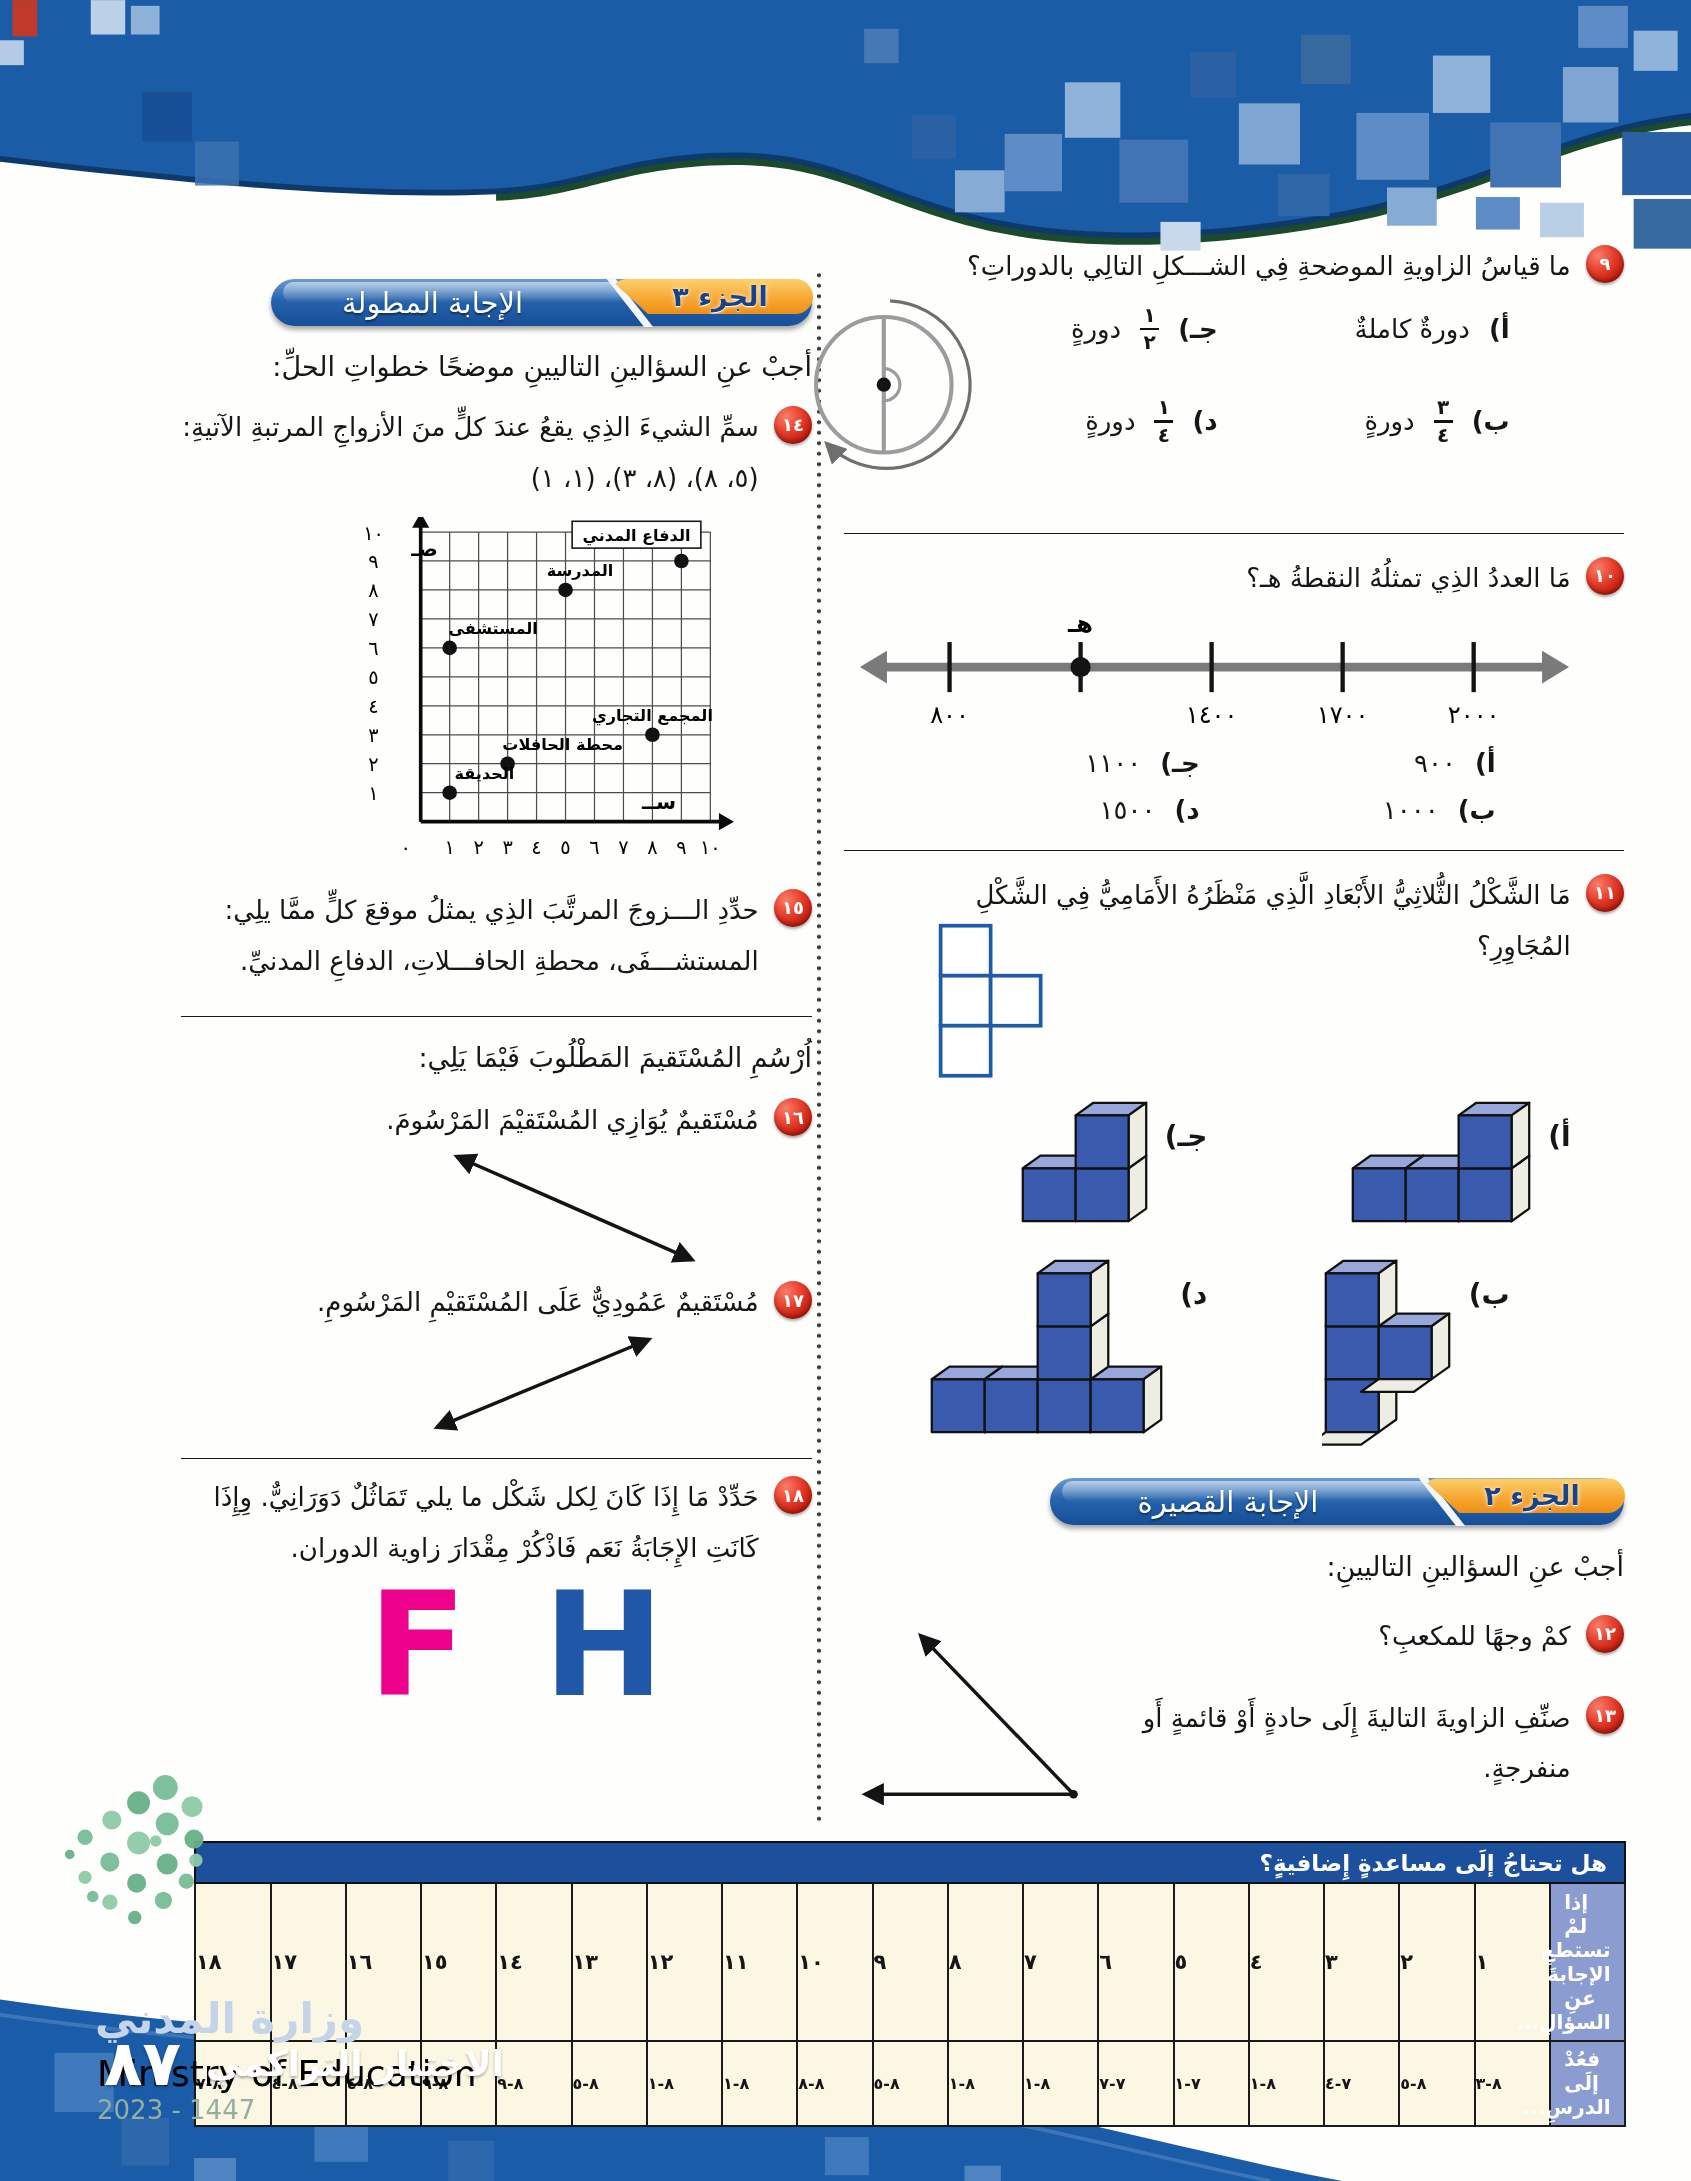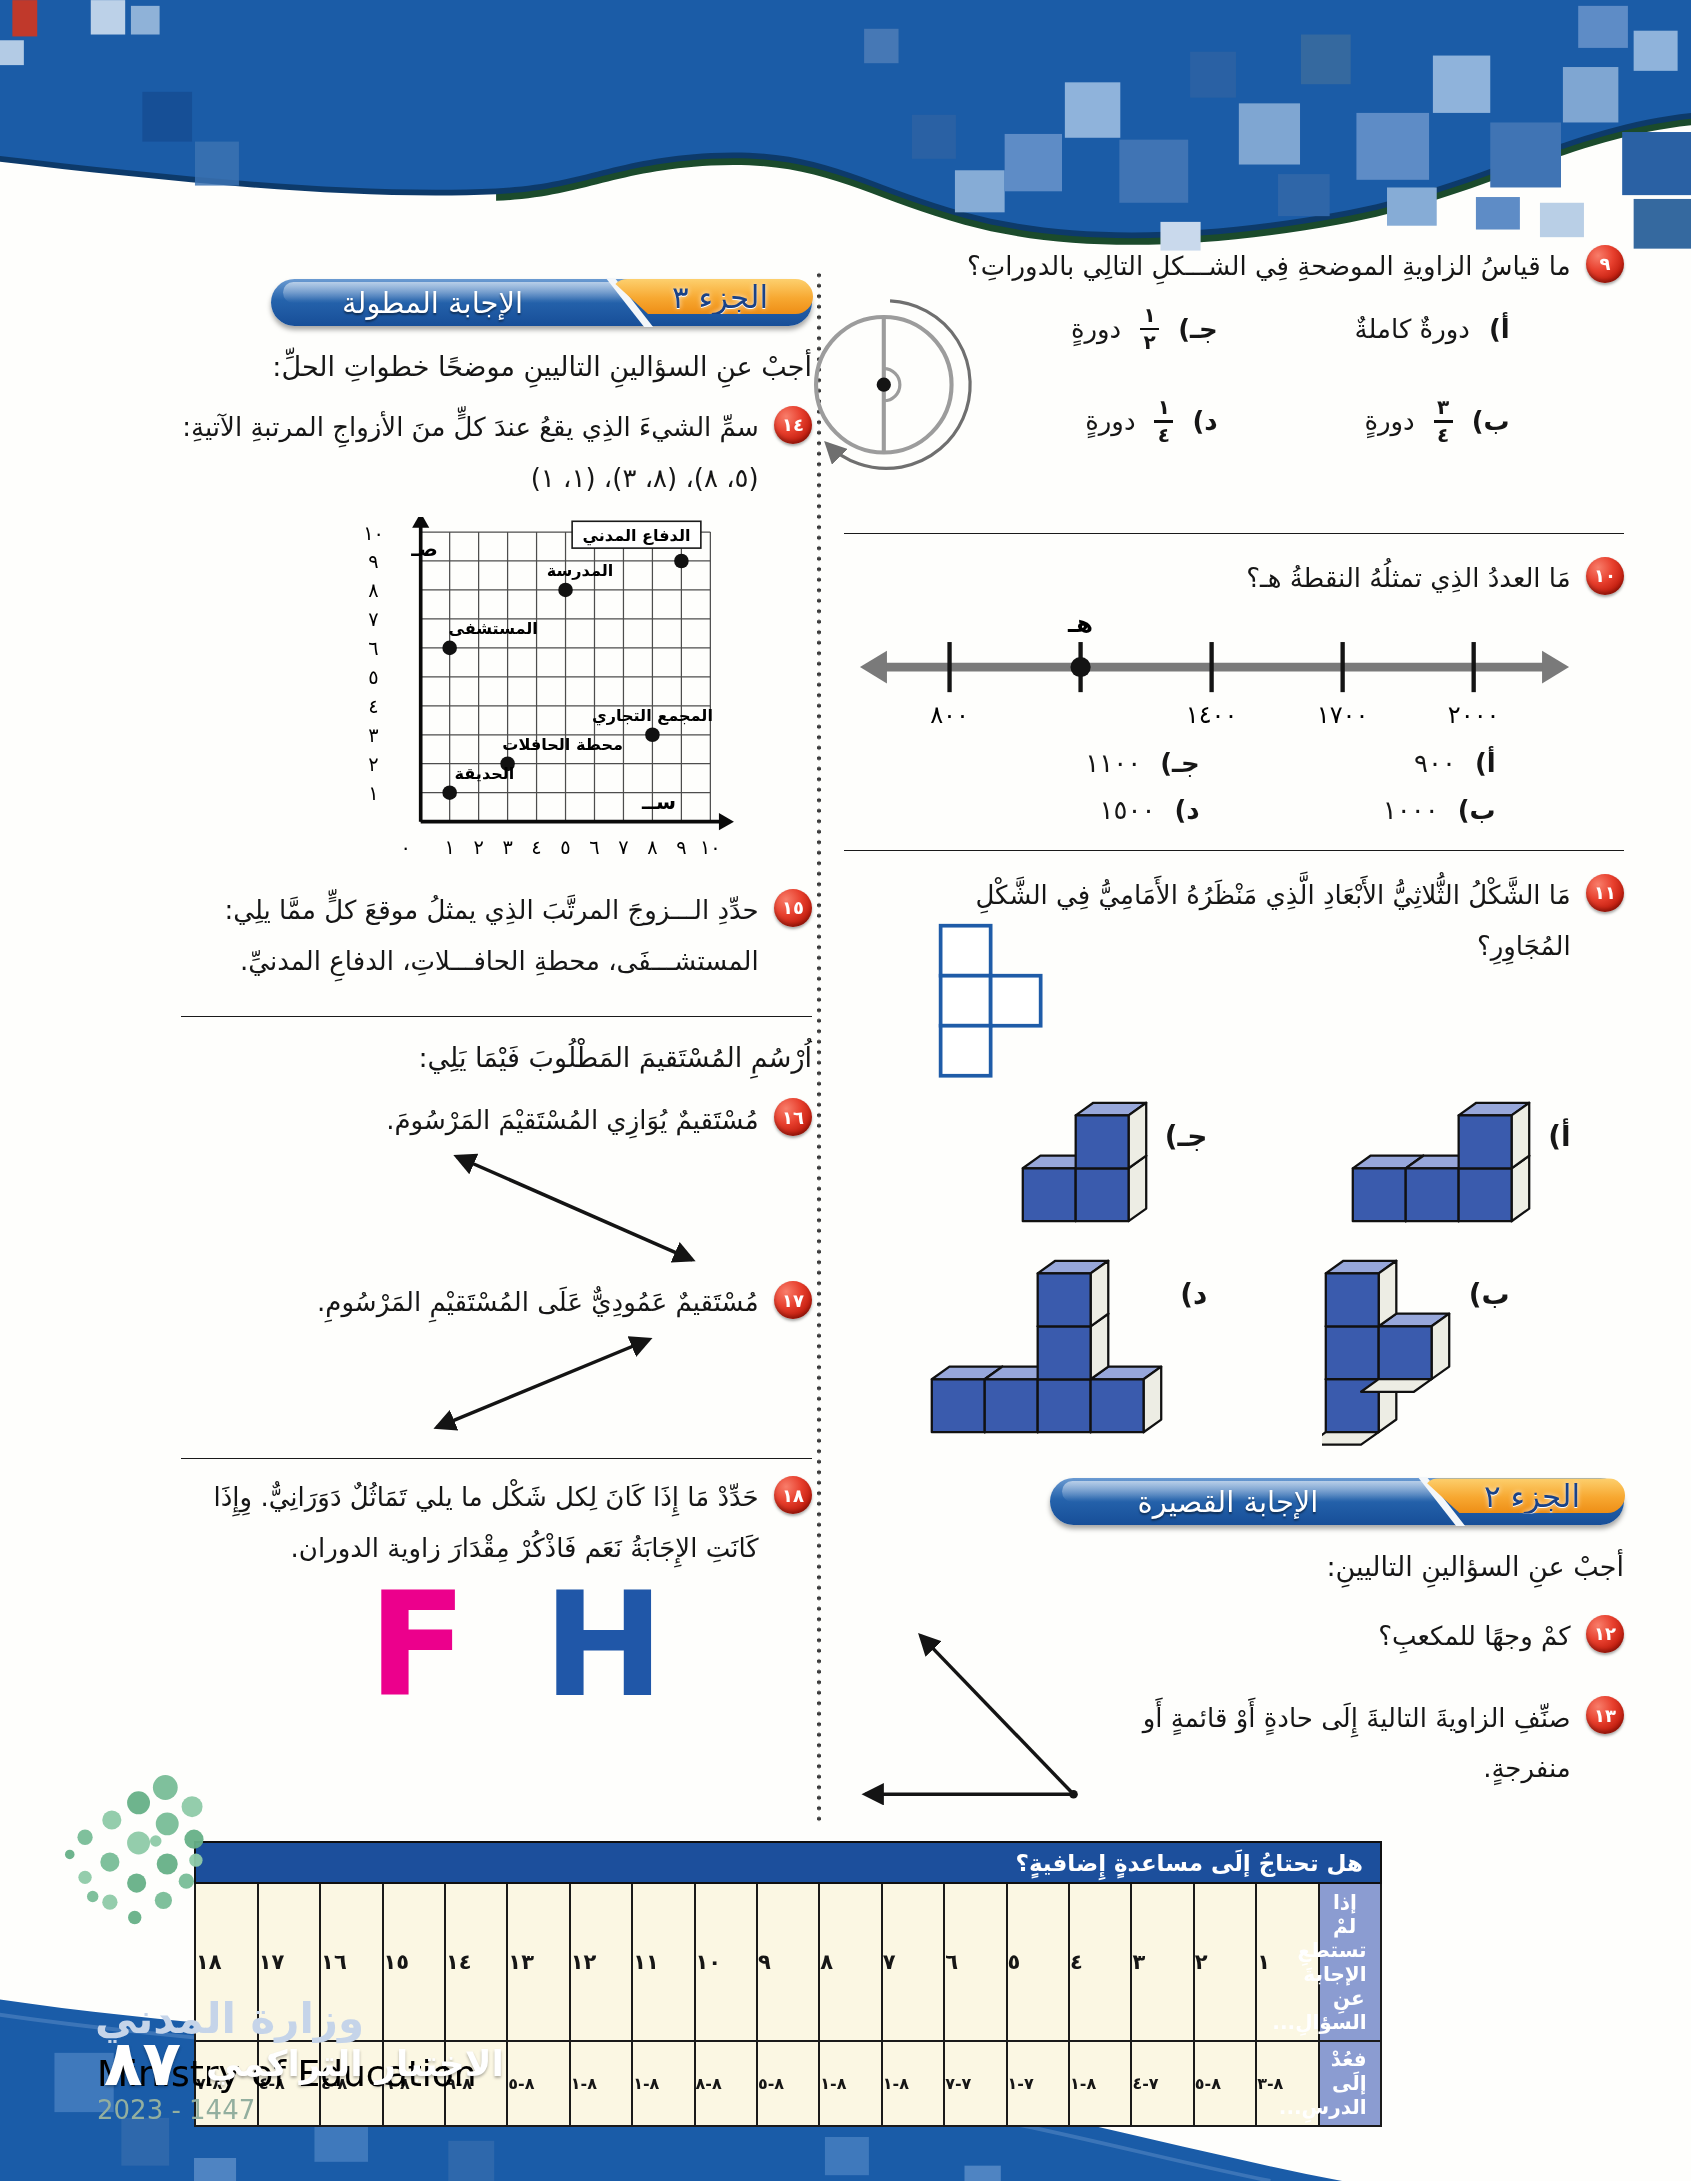--- a/index.html
+++ b/index.html
@@ -37,21 +37,21 @@
   .hdr::before{content:"";position:absolute;left:11.5px;right:11.5px;top:2.9px;height:44%;border-radius:19px;
        background:linear-gradient(180deg,rgba(255,255,255,.55),rgba(255,255,255,0))}
   .hdr-title{position:absolute;left:0;right:218px;top:0;bottom:0;display:flex;align-items:center;justify-content:center;
        color:#fff;font-weight:normal;font-size:29px;text-shadow:0 1.9px 1.9px rgba(0,0,0,.45)}
   .hdr-slash{position:absolute;right:178px;top:-1px;width:8.6px;height:49px;background:#F4F7FA;
        transform:skewX(38deg);z-index:2}
   .hdr-tab{position:absolute;right:-1px;top:0;bottom:12px;width:203px;z-index:3;border-radius:24px;
        background:linear-gradient(180deg,#FDD06E 0%,#F7A831 55%,#EE8E16 100%);
        clip-path:polygon(0 0,100% 0,100% 100%,38px 100%);
        display:flex;align-items:center;justify-content:center;padding-left:17px;
-       color:#1A4287;font-weight:normal;font-size:31px;text-shadow:0 1px 0 #fff,0 0 4.8px rgba(255,255,255,.9)}
+       color:#1A4287;font-weight:bold;font-size:27px;text-shadow:0 1px 0 #fff,0 0 4.8px rgba(255,255,255,.9)}
   
   .q9-opts{width:535px;margin-right:61px;grid-template-columns:292px 239px;row-gap:44px}
   .q9-wrap{position:relative;margin-top:9.6px;min-height:203px}
   .q9-circle{position:absolute;left:-44px;top:-13.4px}
   
   .nl-host{margin-top:13.4px}
   .q10-opts{width:554px;margin-right:75px;grid-template-columns:296px 239px;row-gap:17px;margin-top:13.4px}
   
   .q11-net{position:absolute;left:92px;top:54px}
   .q11-spacer{height:122px}
@@ -61,21 +61,21 @@
   .cube-letter{font-weight:bold;font-size:28px;margin-top:21px}
   .narrow{max-width:478px}
   .q13-fig{position:absolute;left:-17px;top:-84px}
   
   .gridchart{margin:13.4px 48px 0 0}
   .linefig1{margin:0 92px 0 0;display:block}
   .linefig2{margin:0 140px 0 0;display:block}
   .letters{direction:ltr;display:flex;gap:76px;padding-left:187px;margin-top:7.6px}
   .symletter{font-size:145px;font-weight:bold;line-height:.88}
   
-  #help-host{position:absolute;left:195px;top:1841px;width:1188px;z-index:3}
+  #help-host{position:absolute;left:195px;top:1841px;width:1432px;z-index:3}
   table.help{width:100%;border-collapse:collapse;table-layout:fixed}
   table.help td{border:2.1px solid #1A1A1A;text-align:left;vertical-align:middle}
   tr.ht-title td{background:#1C4F9C;color:#fff;font-weight:bold;font-size:23px;text-align:right;
        padding:6.7px 17px;border:2.9px solid #101010}
   td.ht-label{width:315px;background:#8B9CD1;color:#fff;font-weight:bold;font-size:20px;
        text-align:right;padding:5.7px 13.4px}
   td.ht-label2{border-top:2.9px solid #E9EBF5}
   td.ht-q{background:#FBF7E3;font-weight:bold;font-size:21px;height:44px}
   td.ht-l{background:#FBF7E3;font-weight:bold;font-size:16px;height:46px}
   

